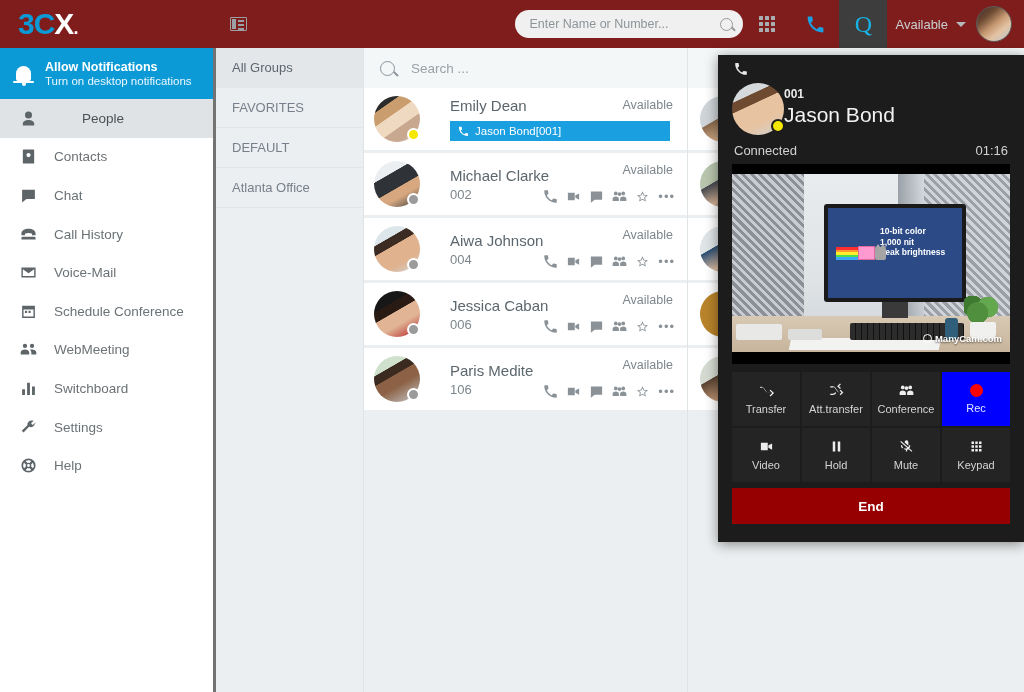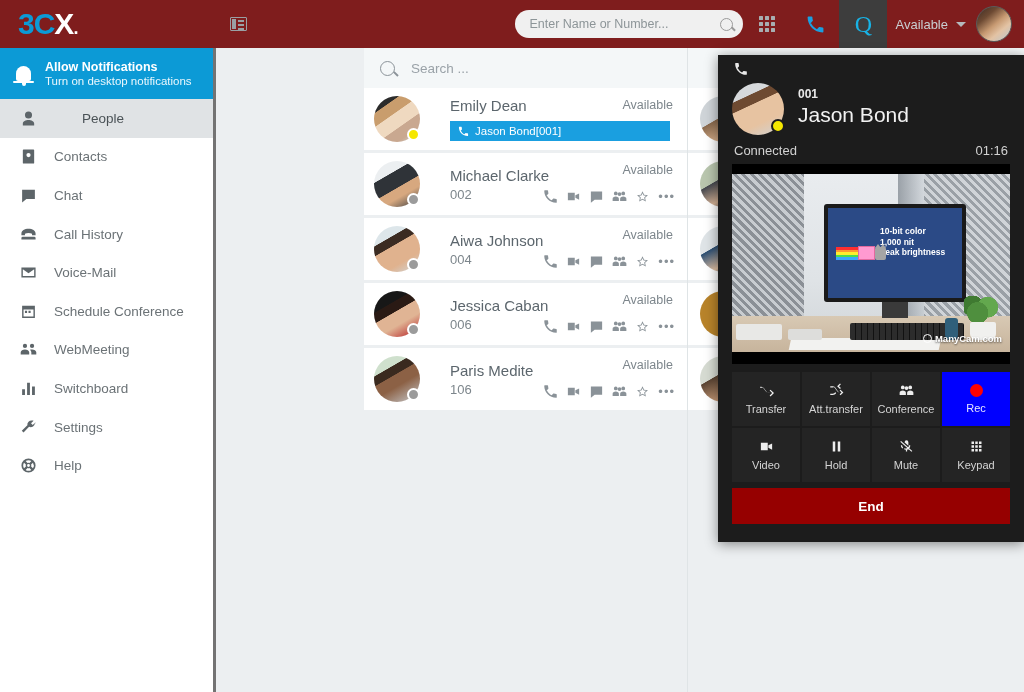--- a/index.html
+++ b/index.html
@@ -129,21 +129,21 @@
   .bgrow { height: 62px; background:#fff; margin-bottom: 3px; display:flex; align-items:center; padding-left: 12px; }
   .bgav { width: 46px; height: 46px; border-radius: 50%; }
 
   
   .callpanel {
     position: absolute; left: 718px; top: 55px; width: 306px; height: 487px;
     background: #1c1c1c; box-shadow: 0 2px 12px rgba(0,0,0,0.45);
   }
   .cp-tab { height: 28px; display: flex; align-items: center; padding-left: 16px; }
   .cp-tab svg { width: 14px; height: 14px; fill: #e8e8e8; }
-  .cp-head { display: flex; padding: 0 14px; gap: 14px; align-items: flex-start; }
+  .cp-head { display: flex; padding: 0 14px; gap: 0; align-items: flex-start; }
   .cp-av-wrap { position: relative; width: 52px; height: 52px; flex: none; }
   .cp-av { width: 52px; height: 52px; border-radius: 50%; overflow: hidden; background: #d6d9db; }
   .cp-dot { position: absolute; right: -1px; bottom: 2px; width: 14px; height: 14px; border-radius: 50%; background: #f5e700; border: 2px solid #1c1c1c; }
   .cp-ext { color: #e9e9e9; font-size: 12px; font-weight: bold; margin-top: 4px; }
   .cp-name { color: #f2f2f2; font-size: 21px; margin-top: 2px; }
   .cp-status-row { display: flex; justify-content: space-between; padding: 8px 16px 6px 16px; }
   .cp-conn, .cp-timer { color: #d2d2d2; font-size: 13px; }
 
   .video {
     margin: 0 14px; height: 200px; background: #000; position: relative; overflow: hidden;
@@ -351,20 +351,34 @@
     <div class="nav-item">
       <span class="nav-ico">
         <svg class="ni" viewBox="0 0 24 24">
             <path d="M12 2a10 10 0 1 0 0 20 10 10 0 0 0 0-20zm0 2.5a7.5 7.5 0 0 1 4 1.2l-2.6 2.6a4 4 0 0 0-2.8 0L8 5.7a7.5 7.5 0 0 1 4-1.2zM4.5 12c0-1.5.4-2.8 1.2-4l2.6 2.6a4 4 0 0 0 0 2.8L5.7 16a7.4 7.4 0 0 1-1.2-4zm7.5 7.5c-1.5 0-2.8-.4-4-1.2l2.6-2.6a4 4 0 0 0 2.8 0l2.6 2.6c-1.2.8-2.5 1.2-4 1.2zm6.3-3.5-2.6-2.6a4 4 0 0 0 0-2.8L18.3 8a7.5 7.5 0 0 1 0 8zM12 10a2 2 0 1 1 0 4 2 2 0 0 1 0-4z"></path>
           </svg>
       </span>
       <span>Help</span>
     </div>
   </div>
 
+  <div class="groups">
+    <div class="grp sel">
+        <span>All Groups</span>
+      </div>
+    <div class="grp">
+        <span>FAVORITES</span>
+      </div>
+    <div class="grp">
+        <span>DEFAULT</span>
+      </div>
+    <div class="grp">
+        <span>Atlanta Office</span>
+      </div>
+  </div>
 
   <div class="bgpanel">
     <div class="bg-search"></div>
     <div class="bgrow">
         <div class="bgav" style="background:linear-gradient(150deg,#cfd4d8 0 45%,#8a6a4e 46%,#d9b08c 75%,#3f4a55 100%)"></div>
       </div>
     <div class="bgrow">
         <div class="bgav" style="background:linear-gradient(150deg,#b9c6ae 0 40%,#45484f 41%,#d7b497 70%,#2c3540 100%)"></div>
       </div>
     <div class="bgrow">

